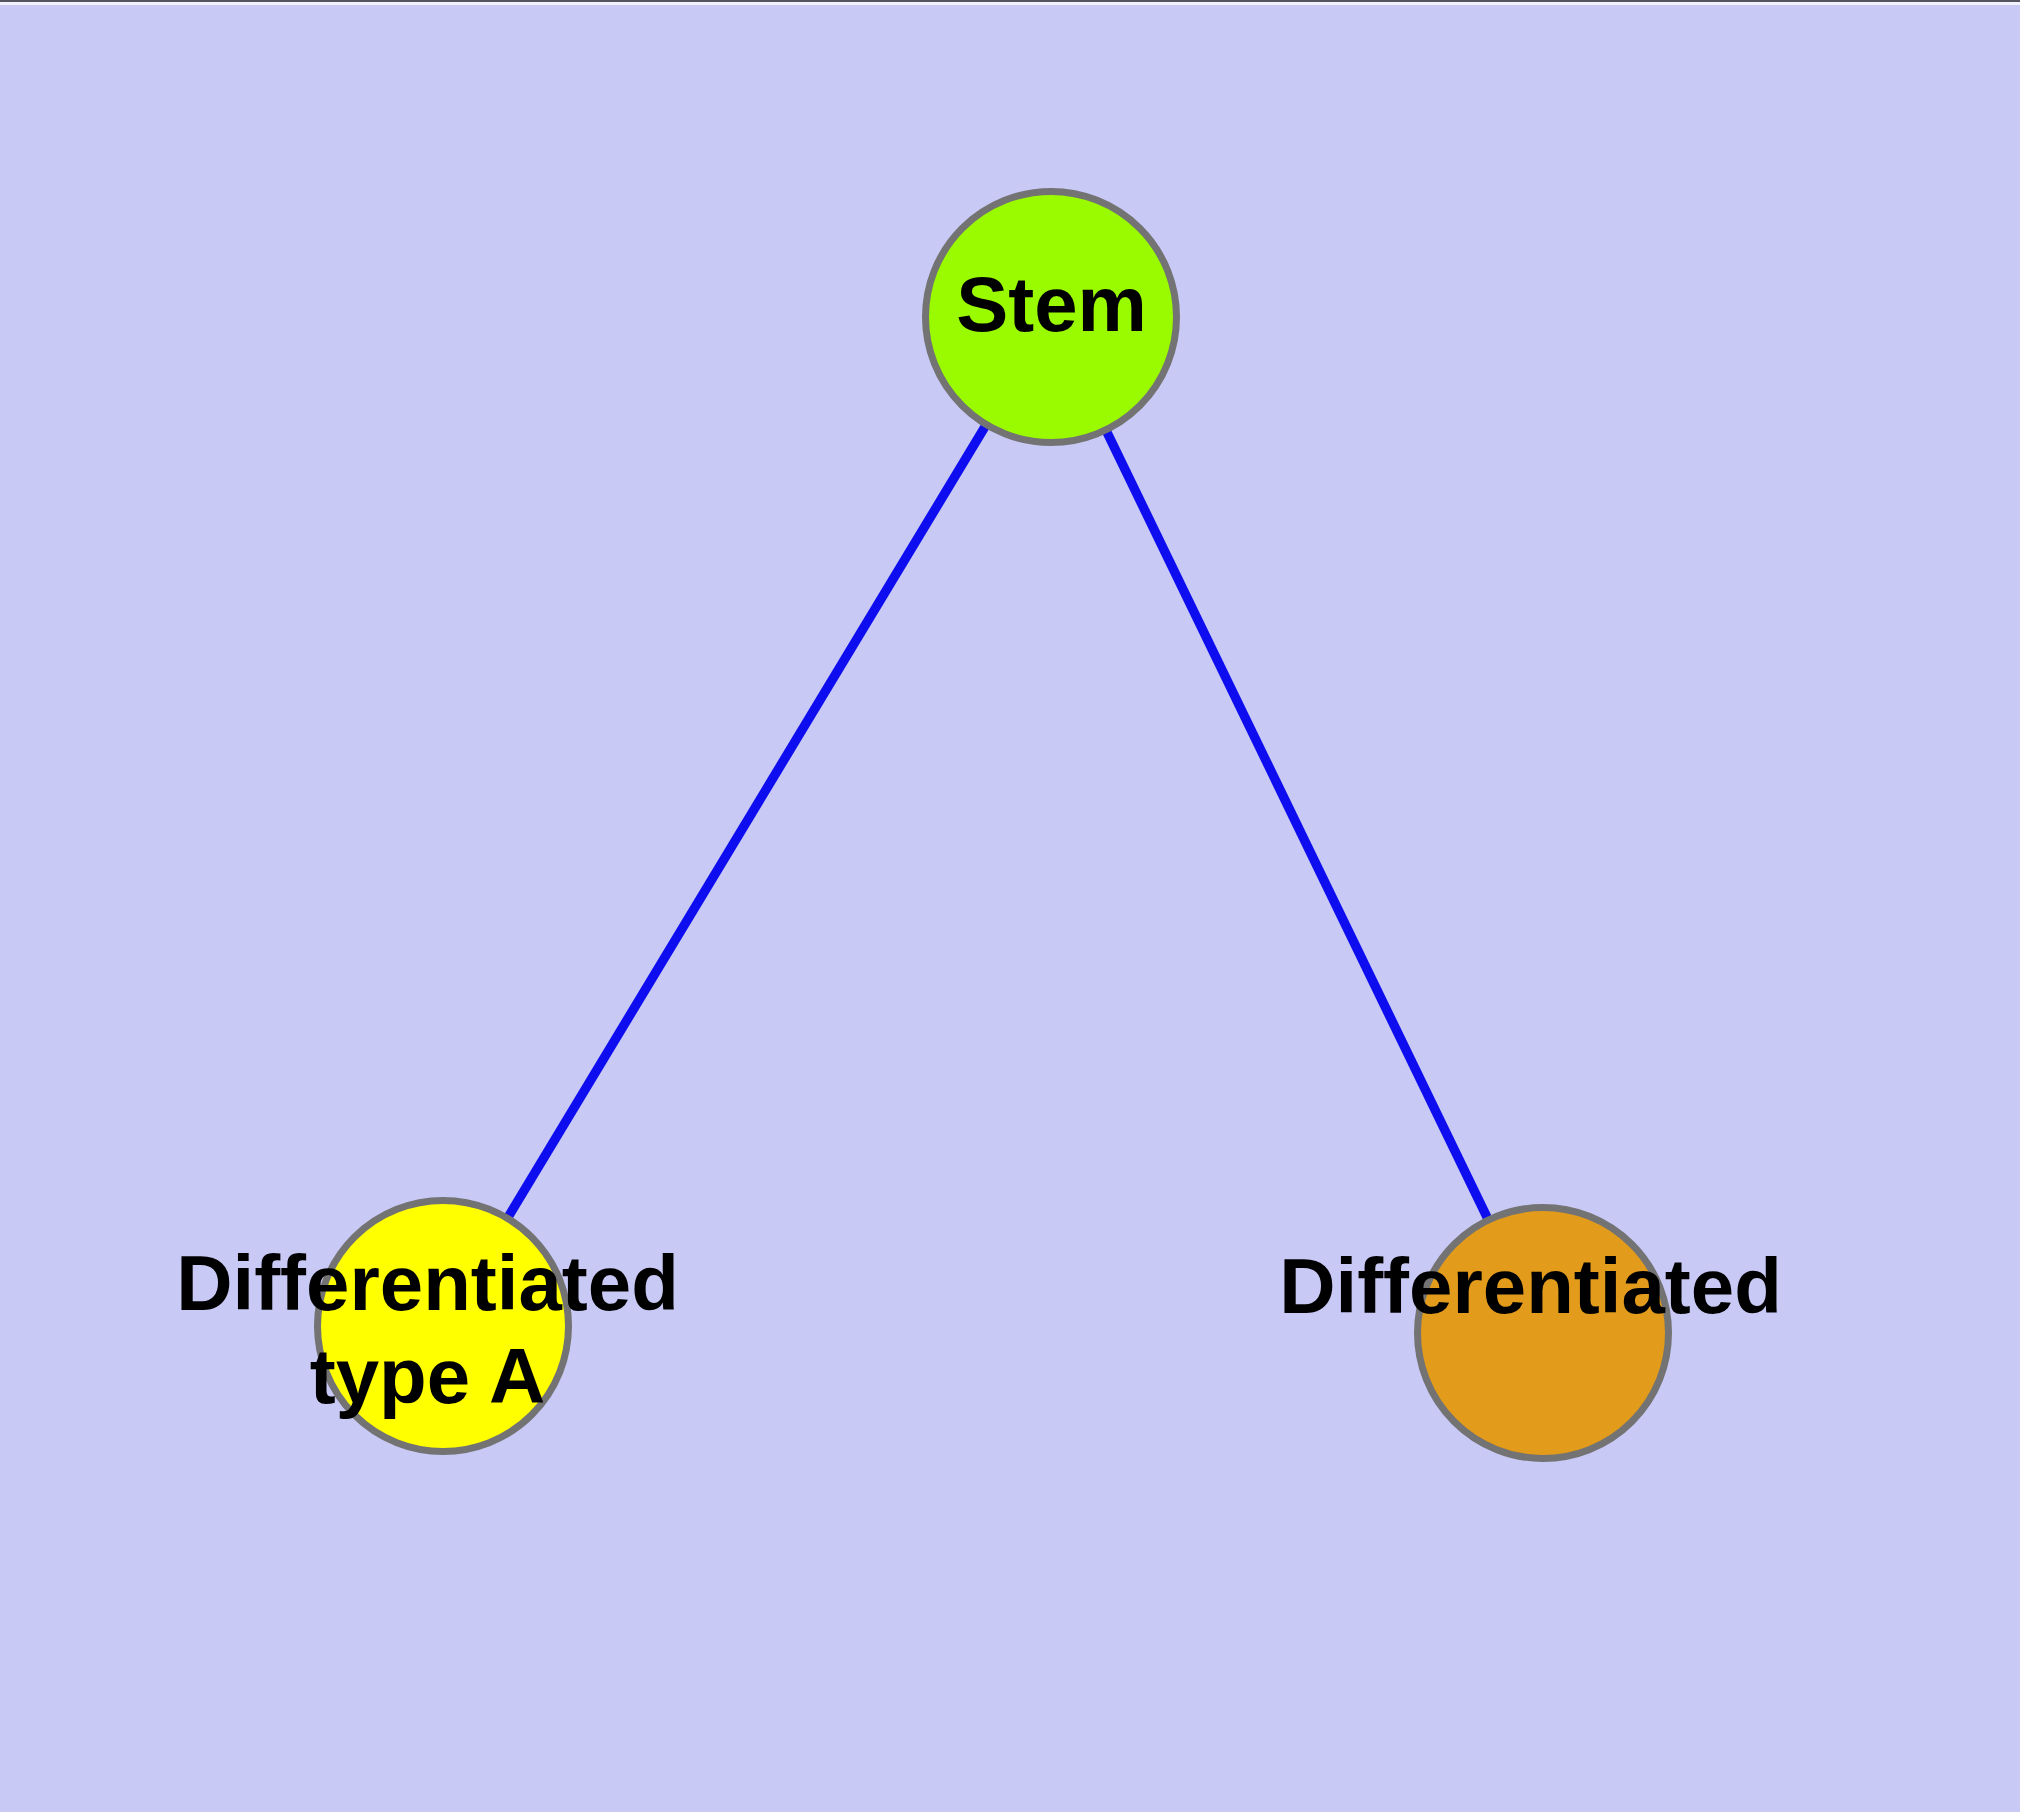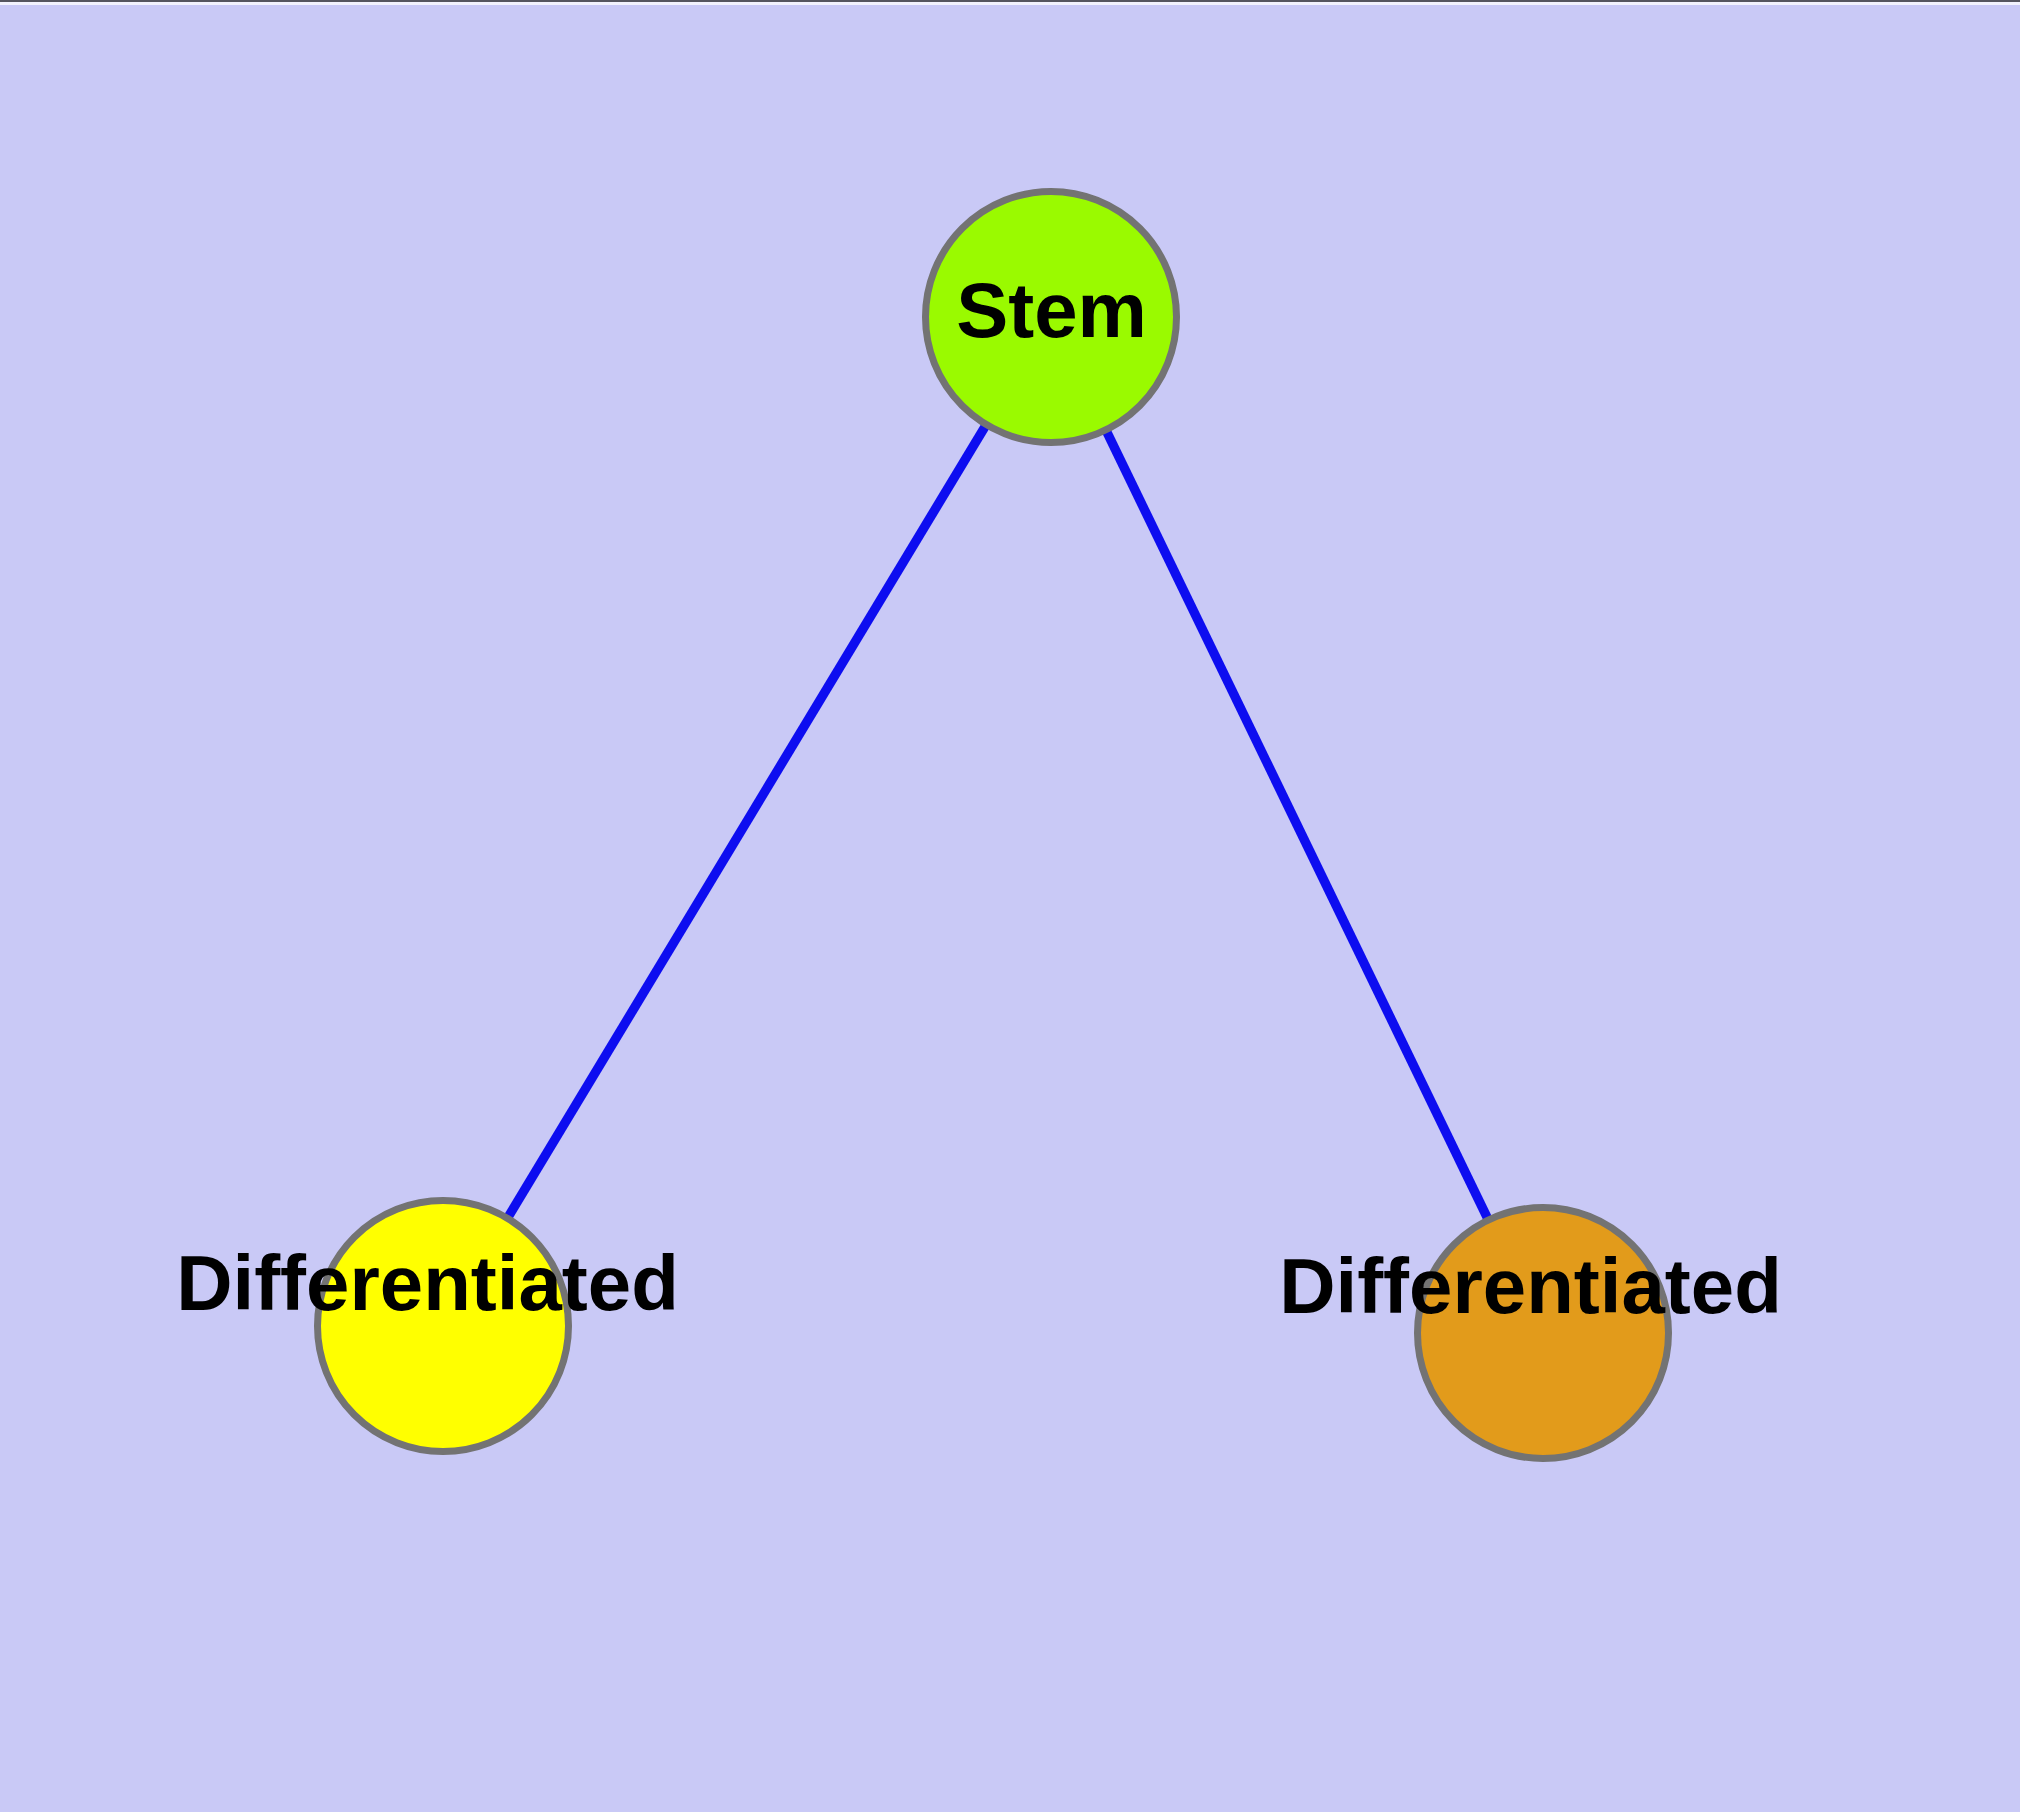--- a/index.html
+++ b/index.html
@@ -46,21 +46,21 @@
   .node-label {
     position: absolute;
     text-align: center;
     font-weight: bold;
     font-size: 78px;
     line-height: 93px;
     color: #000000;
     white-space: nowrap;
     pointer-events: none;
   }
-  .label-stem   { left: 797px;  top: 264px;  width: 509px; }
+  .label-stem   { left: 797px;  top: 258px;  width: 509px; }
   .label-type-a { left: 131px;  top: 1237px; width: 593px; }
   .label-type-b { left: 1234px; top: 1240px; width: 593px; }
 </style>
 </head>
 <body>
 
 <div class="canvas" style="background-color: rgb(201, 201, 246);">
 
   <div class="top-hairline"></div>
   <div class="top-lightline"></div>
@@ -75,20 +75,21 @@
   <div class="node node-type-a" style="background-color: rgb(255, 255, 0);"></div>
 
   <div class="node node-type-b" style="background-color: rgb(226, 155, 27);"></div>
 
   <div class="node-label label-stem">
     <div>Stem</div>
   </div>
 
   <div class="node-label label-type-a">
     <div>Differentiated</div>
+    <div>type A</div>
   </div>
 
   <div class="node-label label-type-b">
     <div>Differentiated</div>
   </div>
 
 </div>
 
 
 </body></html>

